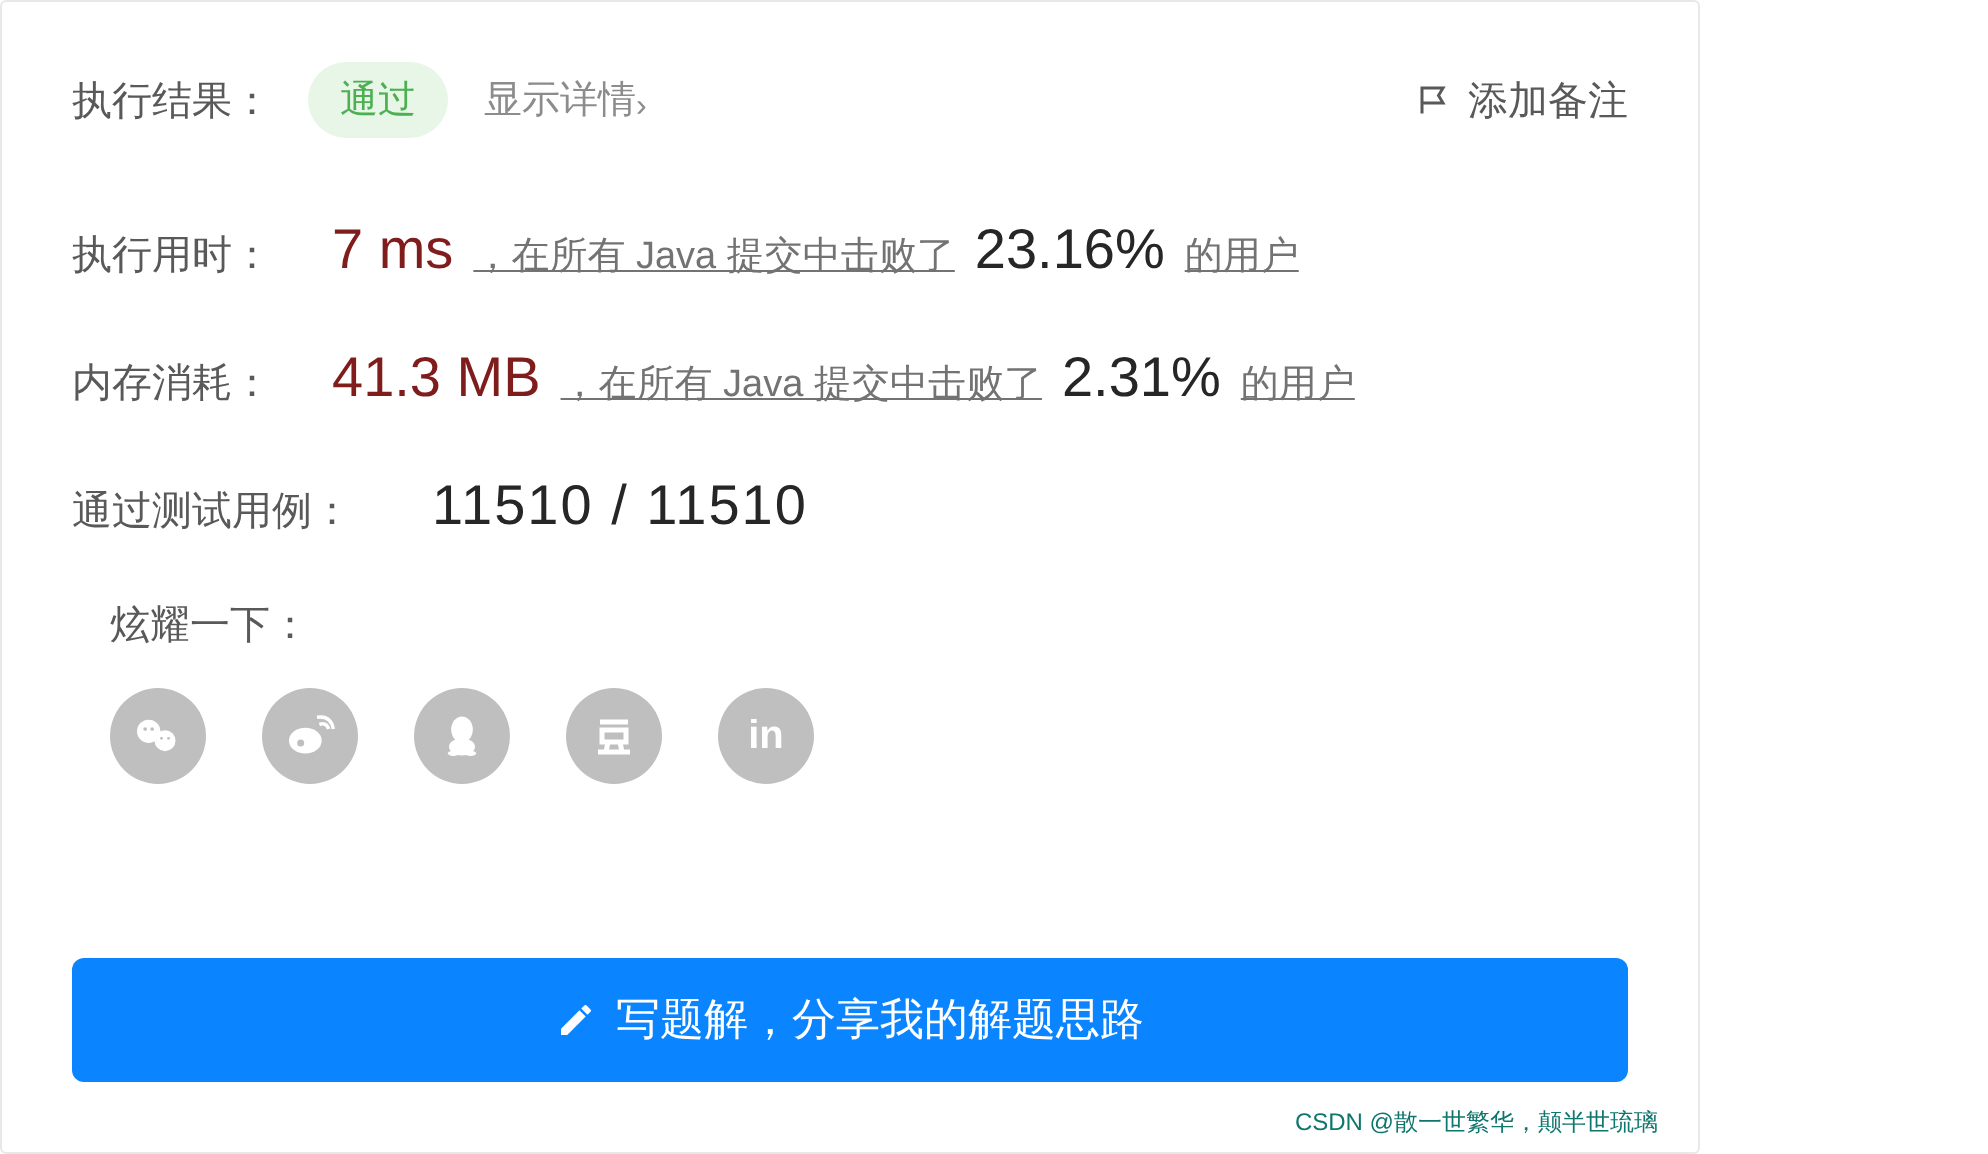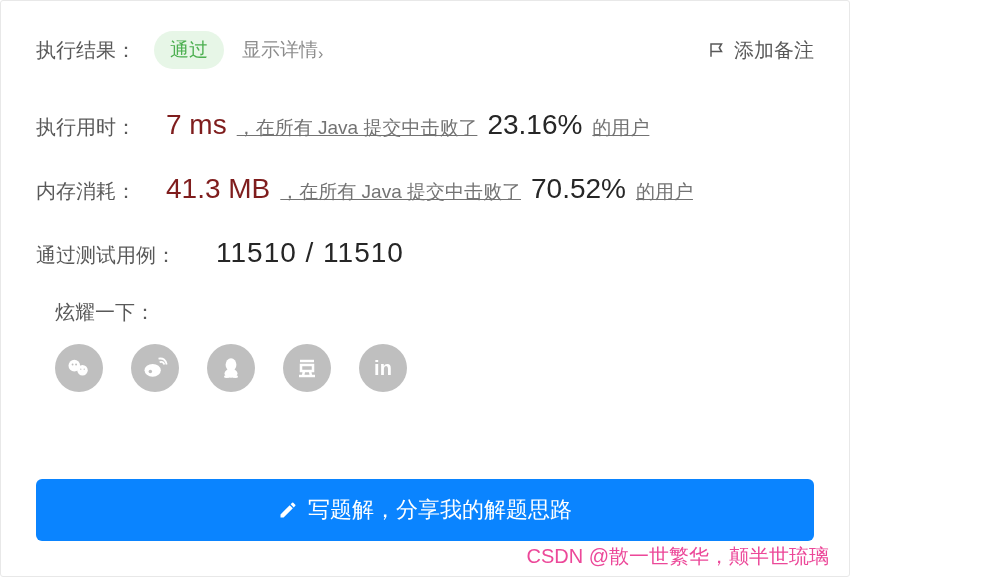--- a/index.html
+++ b/index.html
@@ -148,22 +148,22 @@
       gap: 10px;
     }
     .pencil-icon {
       width: 20px;
       height: 20px;
     }
     .watermark {
       position: absolute;
       bottom: 6px;
       right: 20px;
-      color: #ec4899;
-      font-size: 20px;
+      color: #0f766e;
+      font-size: 12px;
     }
   </style>
 </head>
 <body>
 
 <div class="container">
   <div class="header-row">
     <div class="header-left">
       <span class="label">执行结果：</span>
       <span class="status-badge">通过</span>
@@ -185,21 +185,21 @@
     <span class="big-value">7 ms</span>
     <span class="stat-text">，在所有 Java 提交中击败了</span>
     <span class="percent">23.16%</span>
     <span class="stat-text">的用户</span>
   </div>
 
   <div class="stat-row">
     <span class="stat-label">内存消耗：</span>
     <span class="big-value">41.3 MB</span>
     <span class="stat-text">，在所有 Java 提交中击败了</span>
-    <span class="percent">70.52%</span>
+    <span class="percent">2.31%</span>
     <span class="stat-text">的用户</span>
   </div>
 
   <div class="testcase-row">
     <span class="stat-label">通过测试用例：</span>
     <span class="testcase-value">11510 / 11510</span>
   </div>
 
   <div class="share-section">
     <div class="share-label">炫耀一下：</div>

